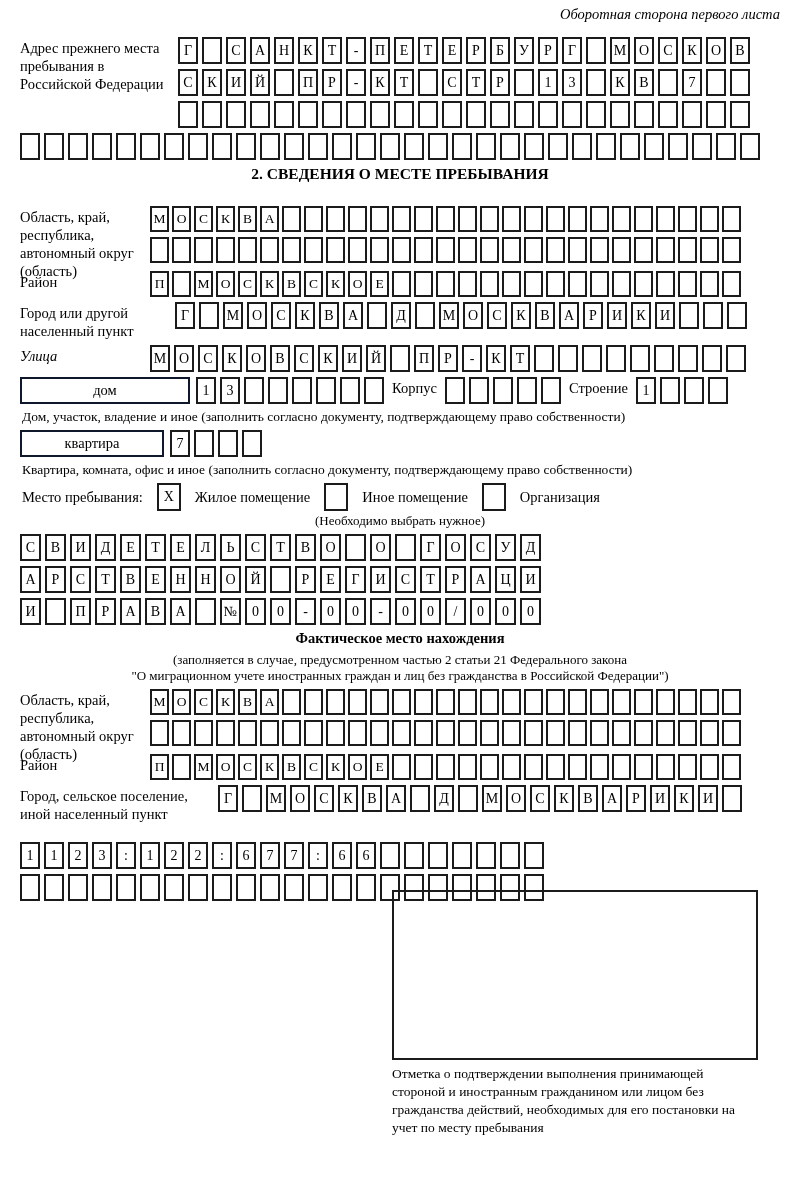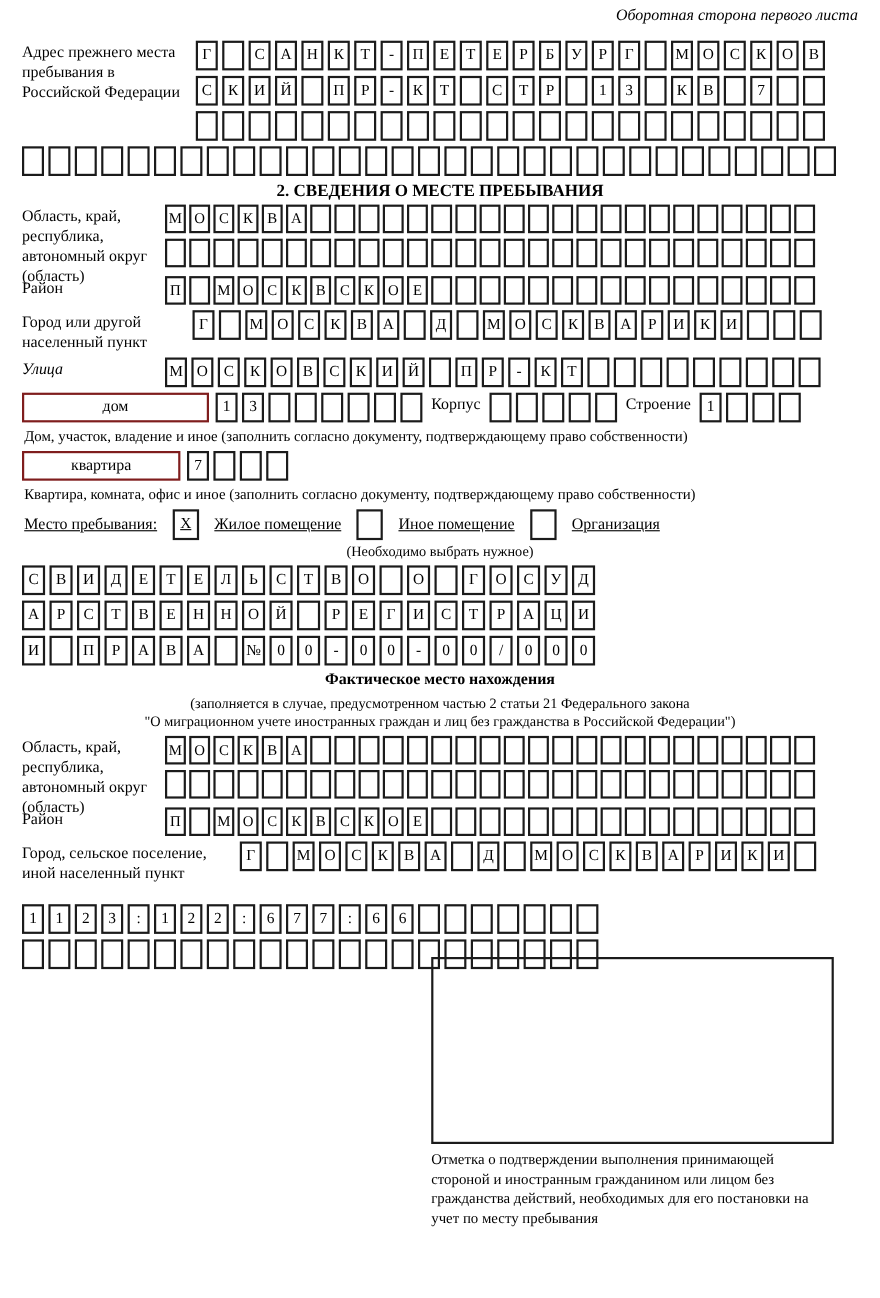--- a/index.html
+++ b/index.html
@@ -16,39 +16,39 @@
   .cell{
     flex:none;width:16px;height:23px;border:2px solid #1b1b1b;
     display:flex;align-items:center;justify-content:center;
     font-size:14px;font-family:"Liberation Serif", serif;
   }
   .cells.sm{gap:3px}
   .cells.sm .cell{width:15px;height:22px;font-size:13.5px;}
   .cells.lg .cell{width:17px;}
   .note{text-align:center;font-size:13px;line-height:16px;margin:0 0 5px 0;}
   .note-left{font-size:13.5px;line-height:16px;margin:0 0 5px 2px;}
-  .sec-title{text-align:center;font-weight:bold;font-size:15.5px;margin:4px 0 3px 0;}
+  .sec-title{text-align:center;font-weight:bold;font-size:15.5px;margin:4px 0 23px 0;}
   .sub-title{text-align:center;font-weight:bold;font-size:14.5px;margin:2px 0 5px 0;}
   .lbl-prev{width:158px;}
   .lbl-region{width:130px;}
   .lbl-district{width:130px;}
   .lbl-city{width:155px;}
   .lbl-street{width:130px;font-style:italic;}
   .lbl-doc{width:238px;}
   .lbl-city2{width:198px;}
   .lbl-cad{width:198px;}
   .grp-tight{height:60px;}
   .wide-box{
-    flex:none;border:2px solid #7f1d1d;height:23px;
+    flex:none;border:2px solid #0f172a;height:23px;
     display:flex;align-items:center;justify-content:center;font-size:14.5px;
   }
   .house-box{width:166px;}
   .apt-box{width:140px;}
   .inline-lbl{flex:none;font-size:14.5px;padding:3px 2px 0 2px;}
-  .chkrow{display:flex;align-items:center;gap:14px;margin:2px 0 2px 2px;text-decoration:underline;}
+  .chkrow{display:flex;align-items:center;gap:14px;margin:2px 0 2px 2px;}
   .chk{
     flex:none;width:20px;height:24px;border:2px solid #1b1b1b;
     display:flex;align-items:center;justify-content:center;font-size:14px;
   }
   .stamp-box{margin-left:372px;width:366px;height:170px;border:2px solid #1b1b1b;box-sizing:border-box;margin-top:4px;}
   .stamp-caption{margin-left:372px;width:366px;text-align:left;font-size:13.5px;line-height:18px;margin-top:5px;}
 </style>
 </head>
 <body>
 

